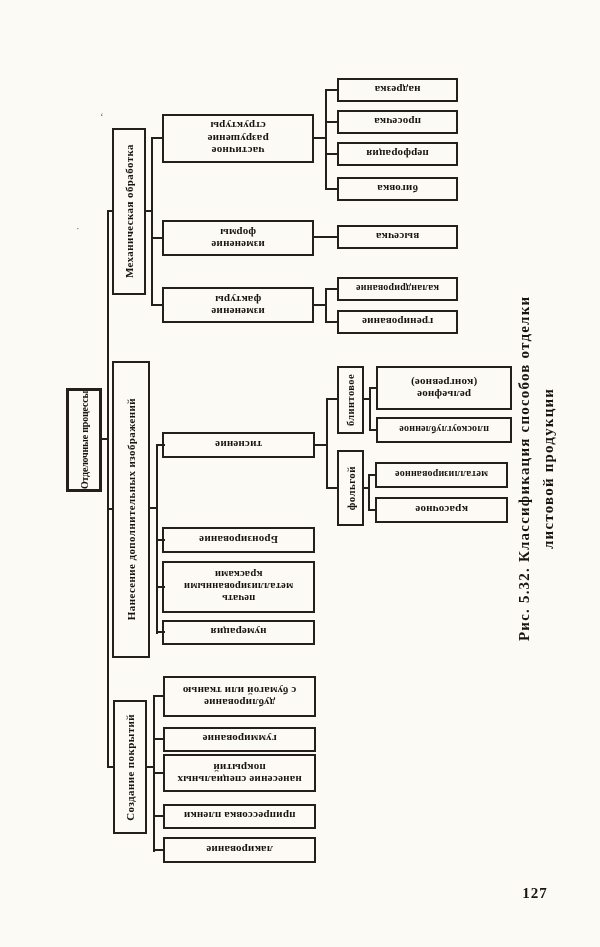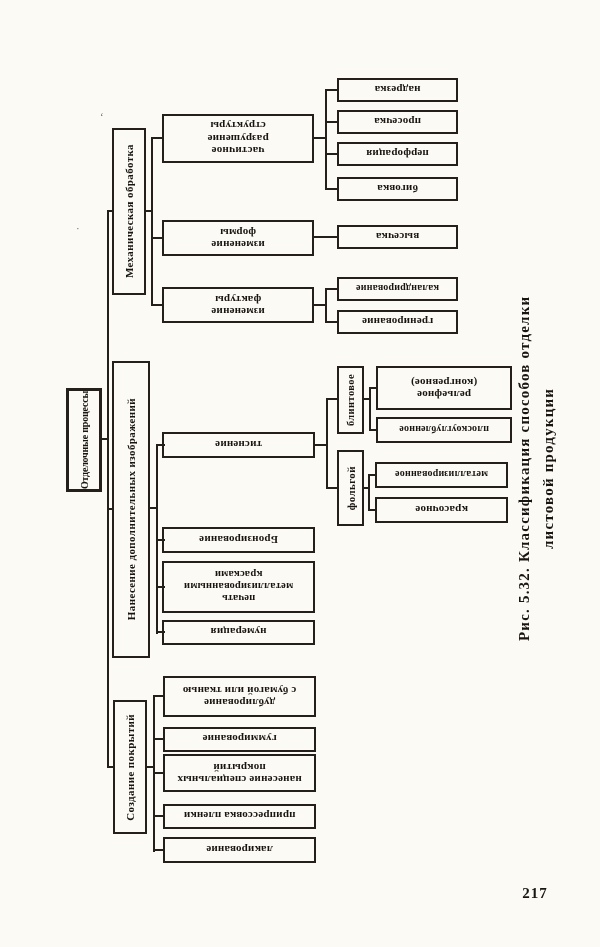--- a/index.html
+++ b/index.html
@@ -221,18 +221,18 @@
   <div class="ln" style="left:153px;top:695px;width:2px;height:157px;"></div>
   <div class="ln" style="left:154px;top:695px;width:10px;height:2px;"></div>
   <div class="ln" style="left:154px;top:738px;width:10px;height:2px;"></div>
   <div class="ln" style="left:154px;top:772px;width:10px;height:2px;"></div>
   <div class="ln" style="left:154px;top:815px;width:10px;height:2px;"></div>
   <div class="ln" style="left:154px;top:849px;width:10px;height:2px;"></div>
 
   <div class="caption" style="left:512px;top:242px;width:52px;height:452px;">Рис. 5.32. Классификация способов отделки
 листовой продукции</div>
 
-  <div class="pagenum" style="left:505px;top:885px;width:60px;height:18px;">217</div>
+  <div class="pagenum" style="left:505px;top:885px;width:60px;height:18px;">127</div>
 
   <div class="artifact" style="left:100px;top:110px;">ʻ</div>
   <div class="artifact" style="left:76px;top:222px;">·</div>
 
 </div>
 
 </body></html>

